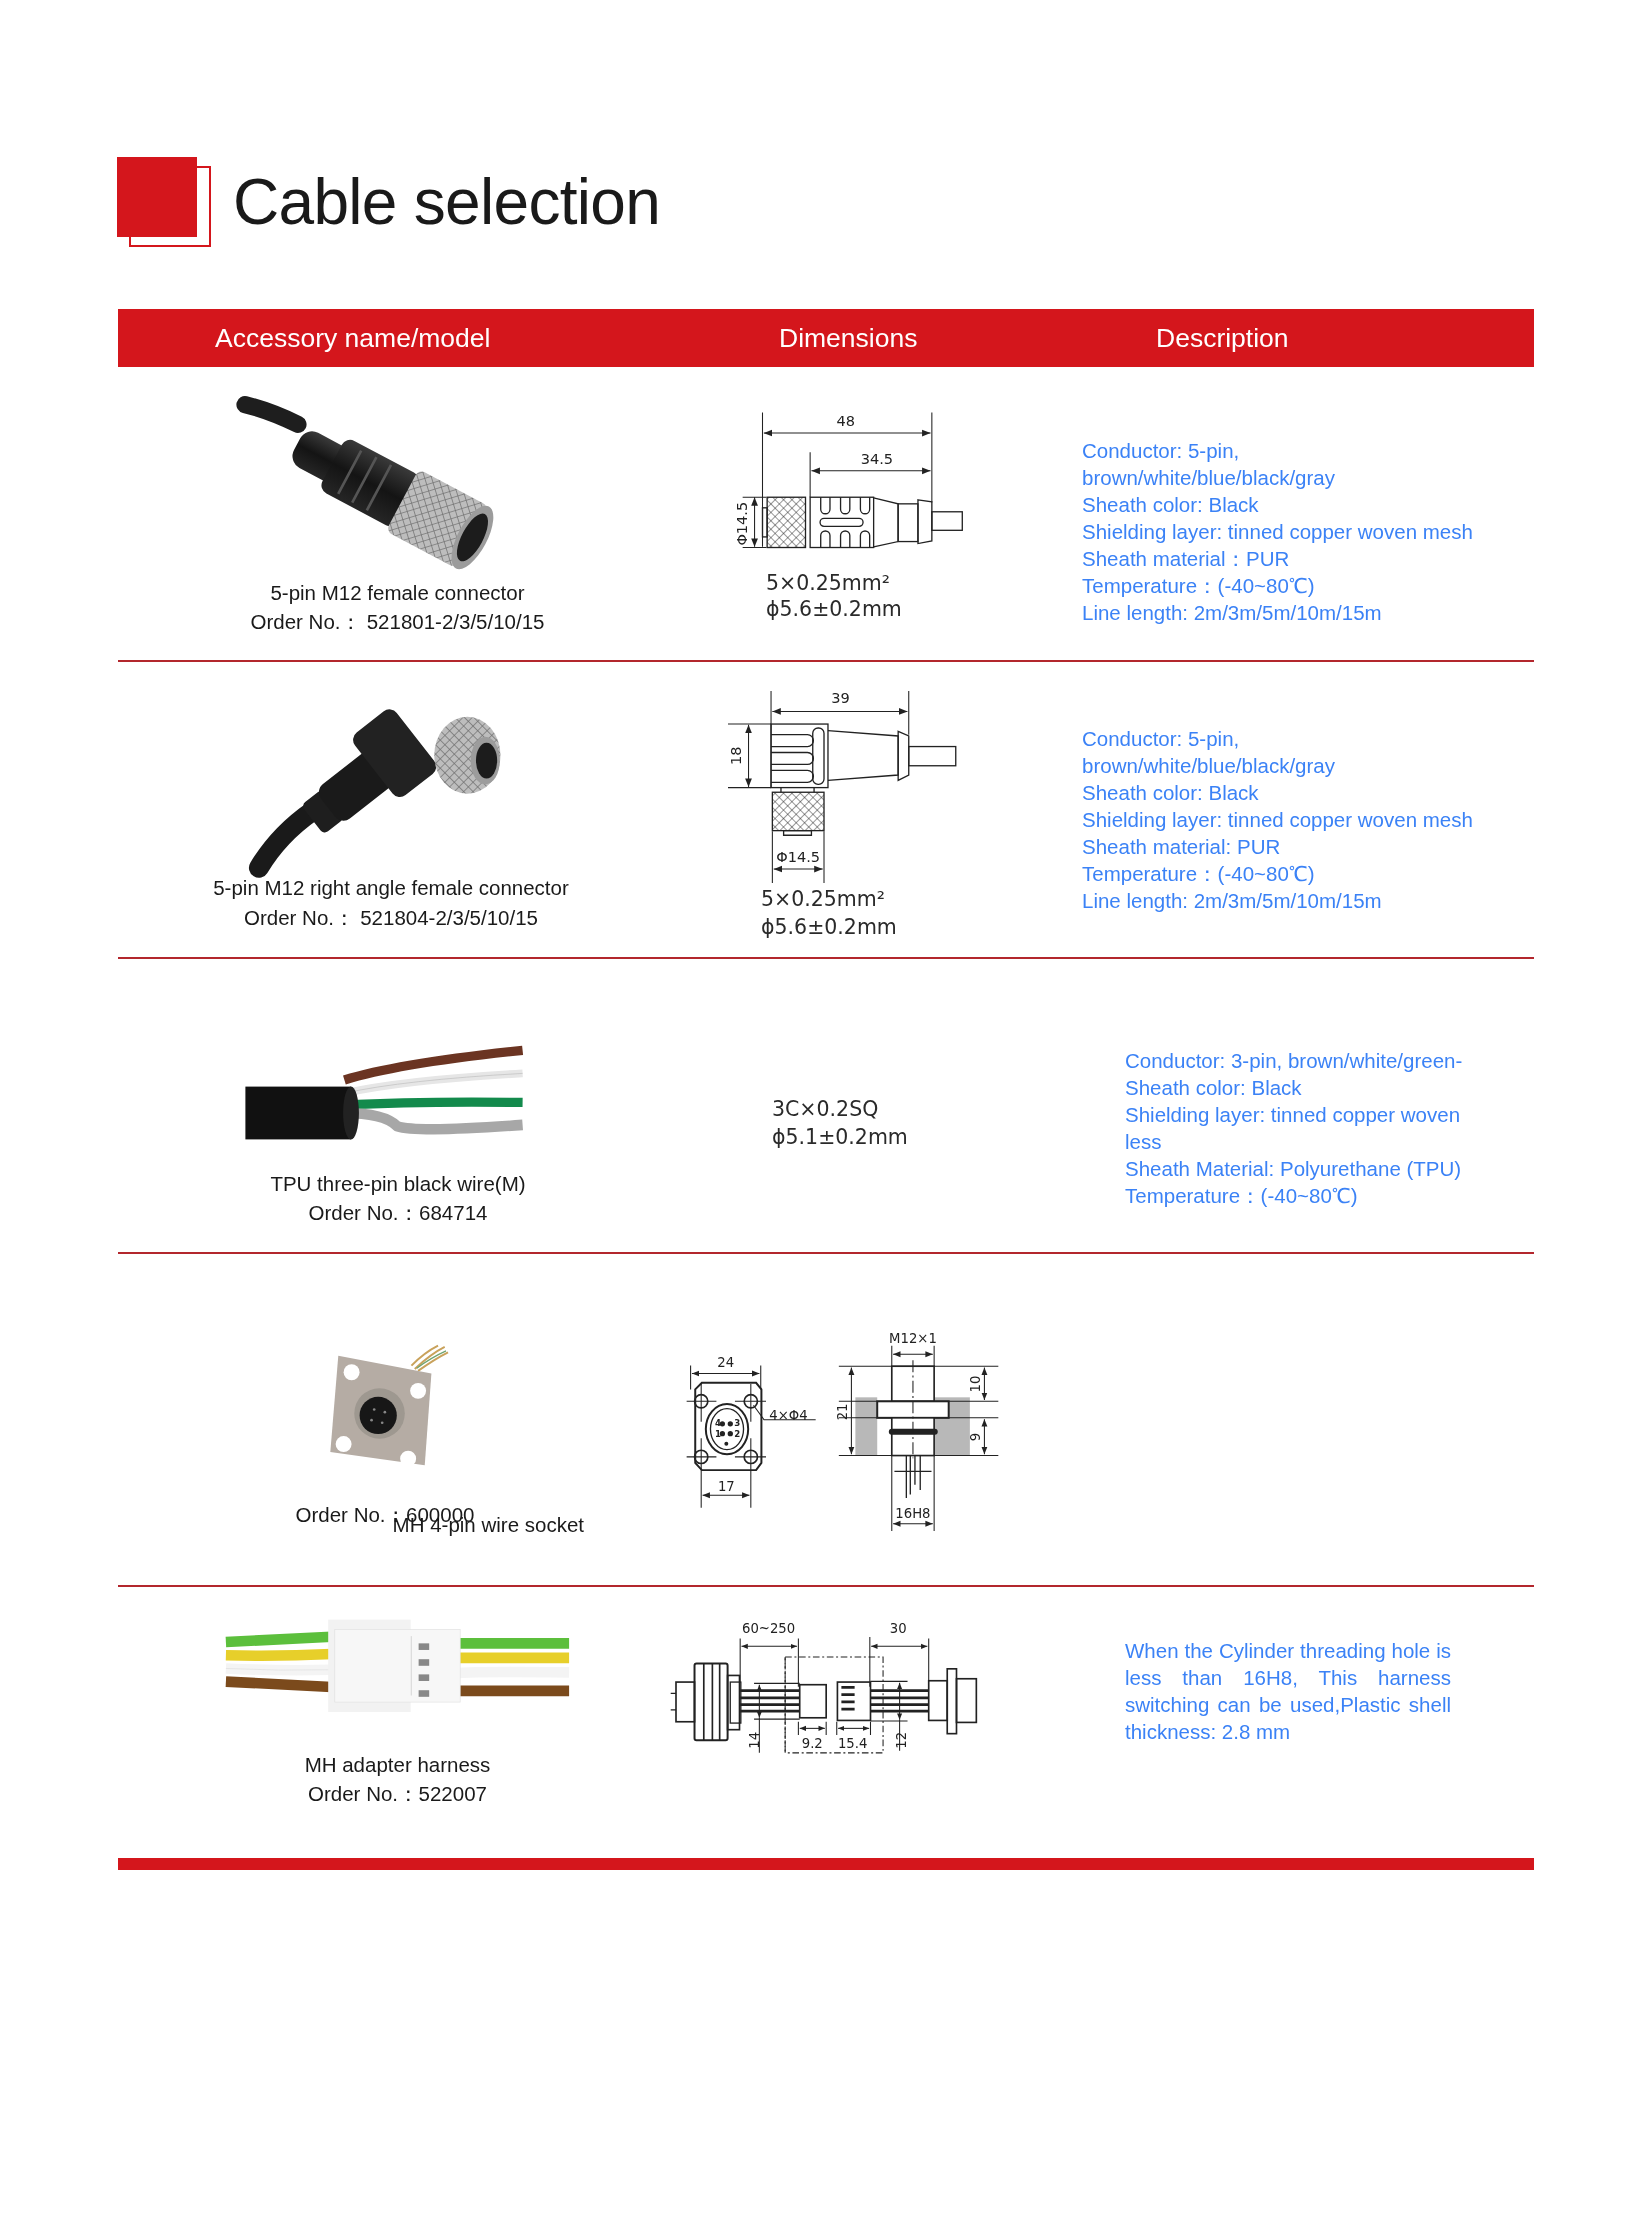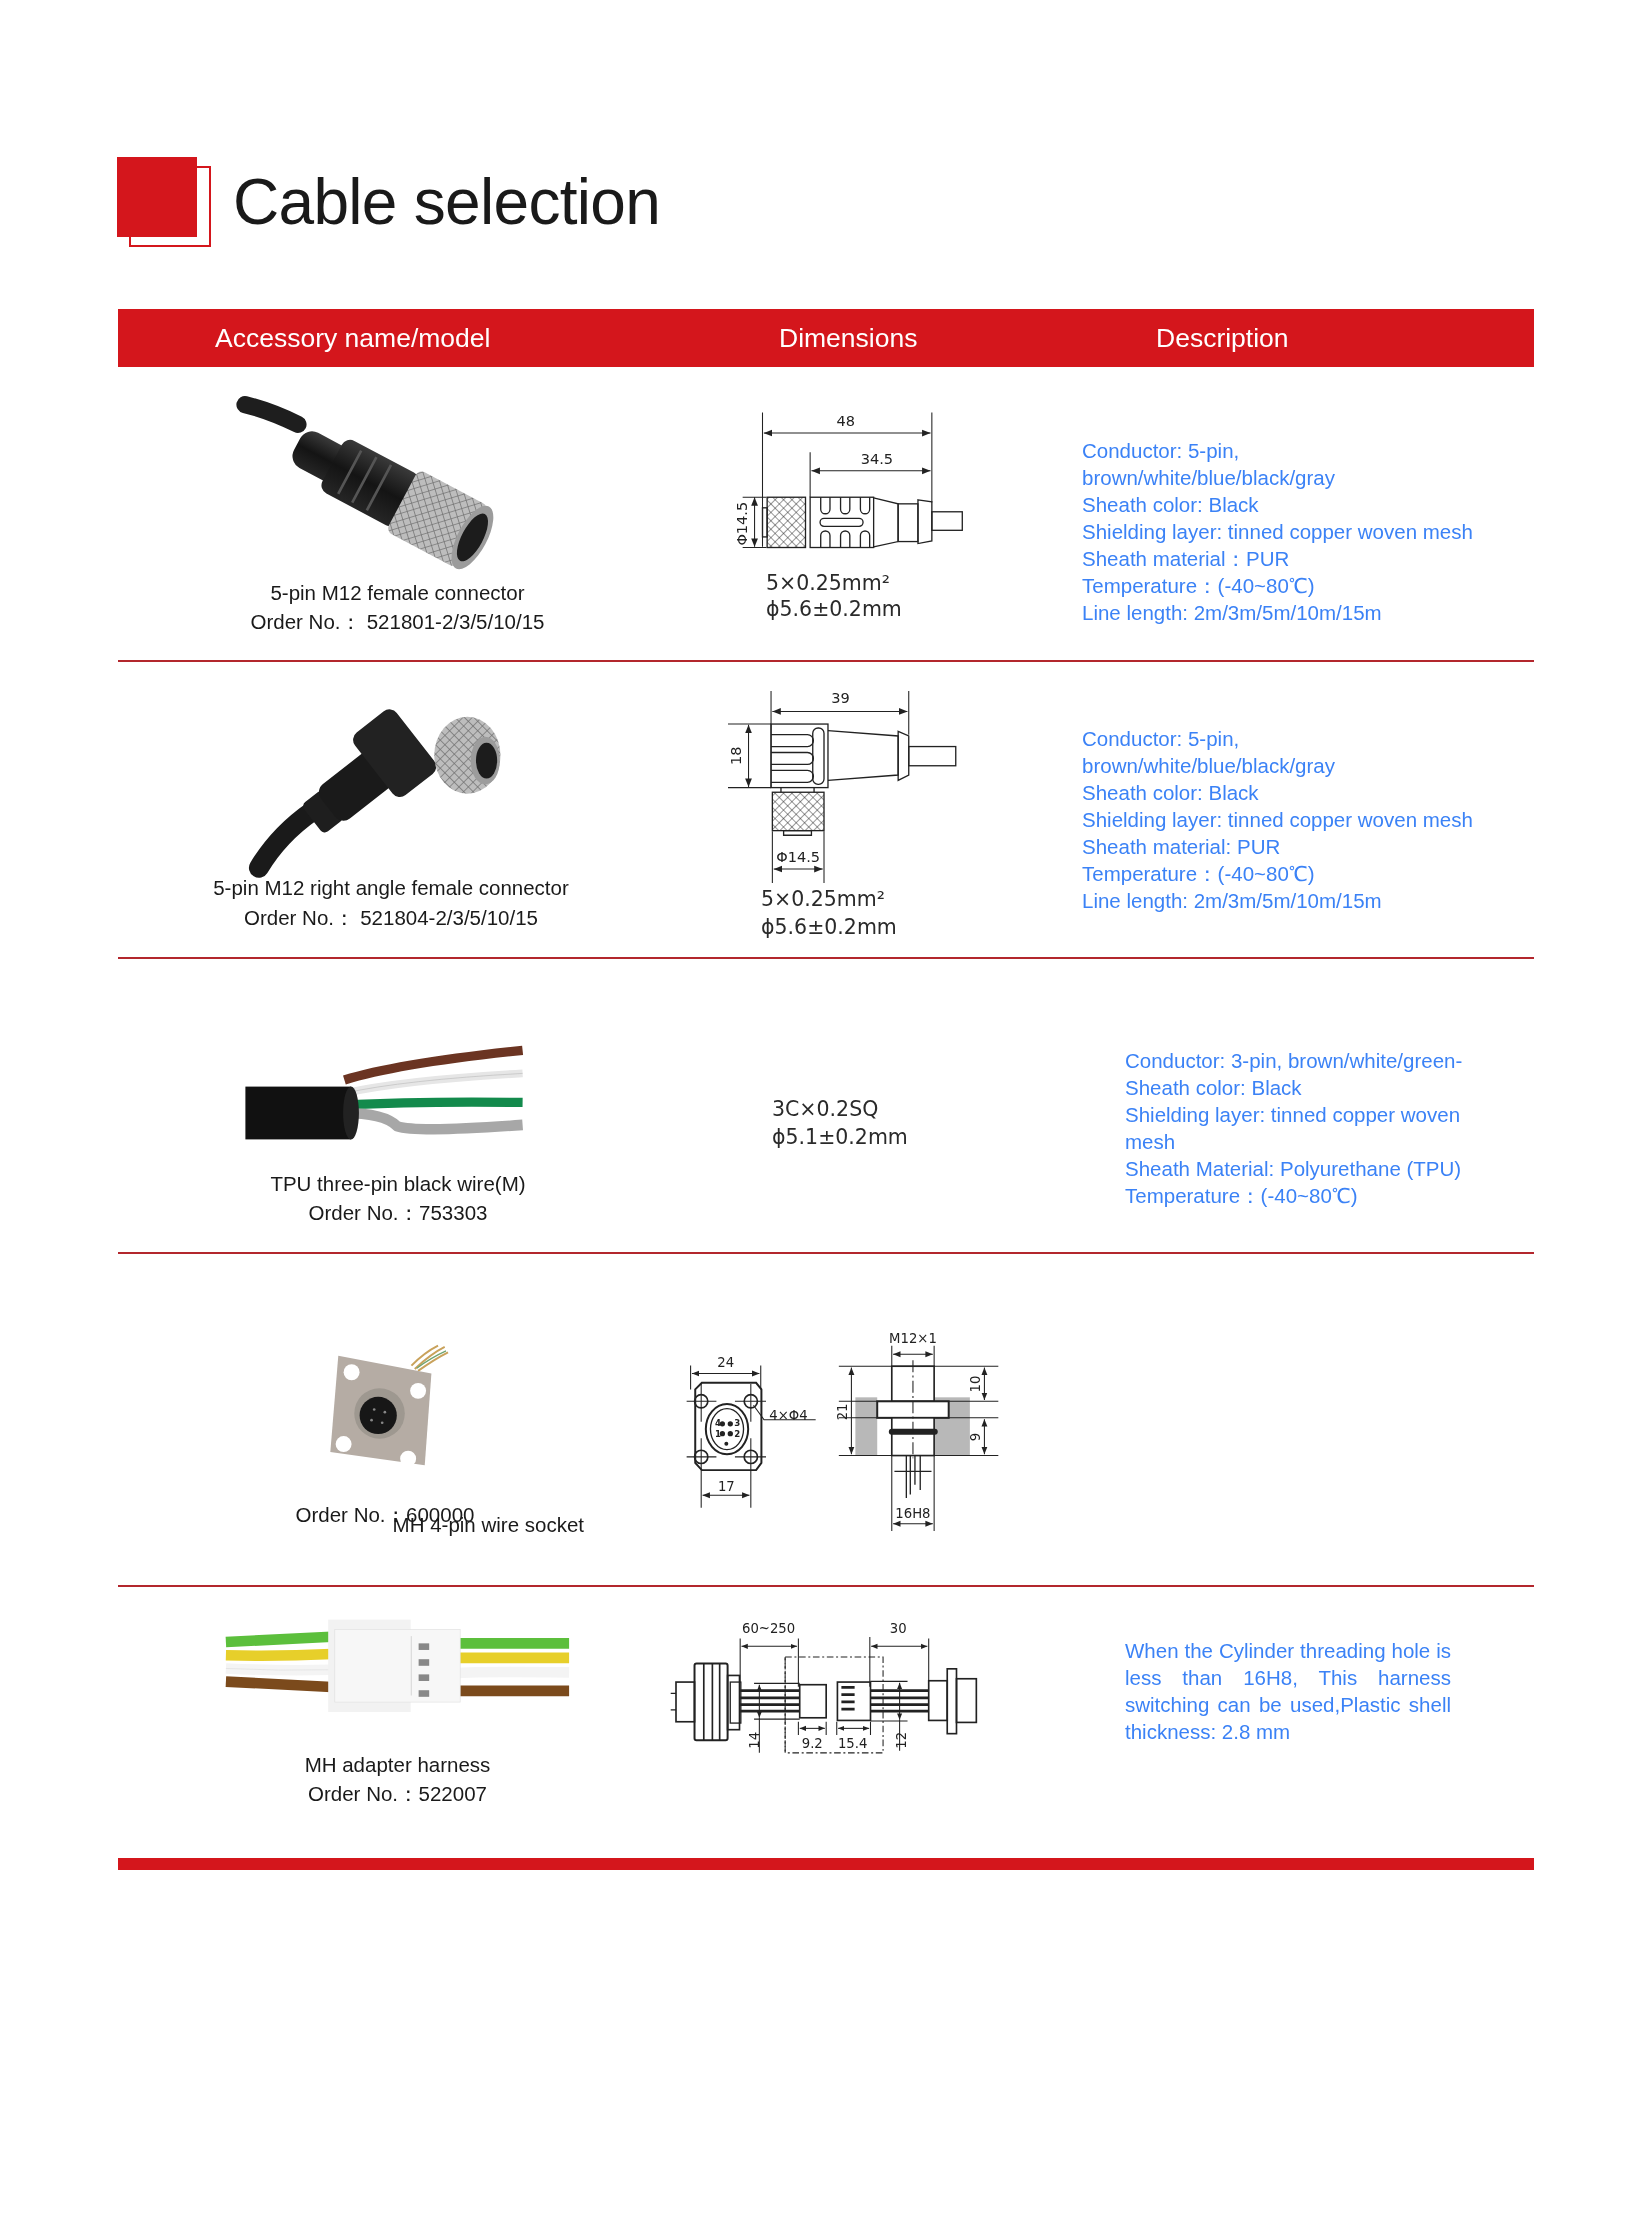--- a/index.html
+++ b/index.html
@@ -180,30 +180,30 @@
   <svg style="left:245px;top:1047px;" width="278" height="99" viewBox="0 0 420 150">
     <path d="M150 50 Q230 25 420 5" stroke="#6b3422" stroke-width="14" fill="none"></path>
     <path d="M150 70 Q240 50 420 40" stroke="#e6e6e6" stroke-width="12" fill="none"></path>
     <path d="M150 70 Q240 50 420 40" stroke="#bdbdbd" stroke-width="1" fill="none"></path>
     <path d="M150 88 Q260 82 420 84" stroke="#138a4c" stroke-width="14" fill="none"></path>
     <path d="M150 100 Q210 100 230 120 Q260 130 420 118" stroke="#a7a7a7" stroke-width="16" fill="none"></path>
     <rect x="0" y="60" width="160" height="80" fill="#111"></rect>
     <ellipse cx="160" cy="100" rx="12" ry="40" fill="#222"></ellipse>
   </svg>
   <div class="abs name" style="left:166px;top:1169px;width:464px;">TPU three-pin black wire(M)</div>
-  <div class="abs name" style="left:166px;top:1198px;width:464px;">Order No.：753303</div>
+  <div class="abs name" style="left:166px;top:1198px;width:464px;">Order No.：684714</div>
 
   <div class="abs dimtext" style="left:772px;top:1095px;">3C×0.2SQ</div>
   <div class="abs dimtext" style="left:772px;top:1123px;">ϕ5.1±0.2mm</div>
 
   <div class="abs desc" style="left:1125px;top:1047px;">
     <div>Conductor: 3-pin, brown/white/green-</div>
     <div>Sheath color: Black</div>
     <div>Shielding layer: tinned copper woven</div>
-    <div>mesh</div>
+    <div>less</div>
     <div>Sheath Material: Polyurethane (TPU)</div>
     <div>Temperature：(-40~80℃)</div>
   </div>
 </div>
 <div class="abs divider" style="top:1252px;"></div>
 
 <div>
   <svg style="left:325px;top:1339px;" width="133" height="133" viewBox="0 0 200 200">
     <path d="M130 40 Q150 20 170 10 M135 45 Q160 22 180 12 M140 48 Q165 30 185 20" stroke="#c9a25b" stroke-width="3" fill="none"></path>
     <path d="M138 44 Q160 28 182 18" stroke="#6fa36f" stroke-width="2" fill="none"></path>

